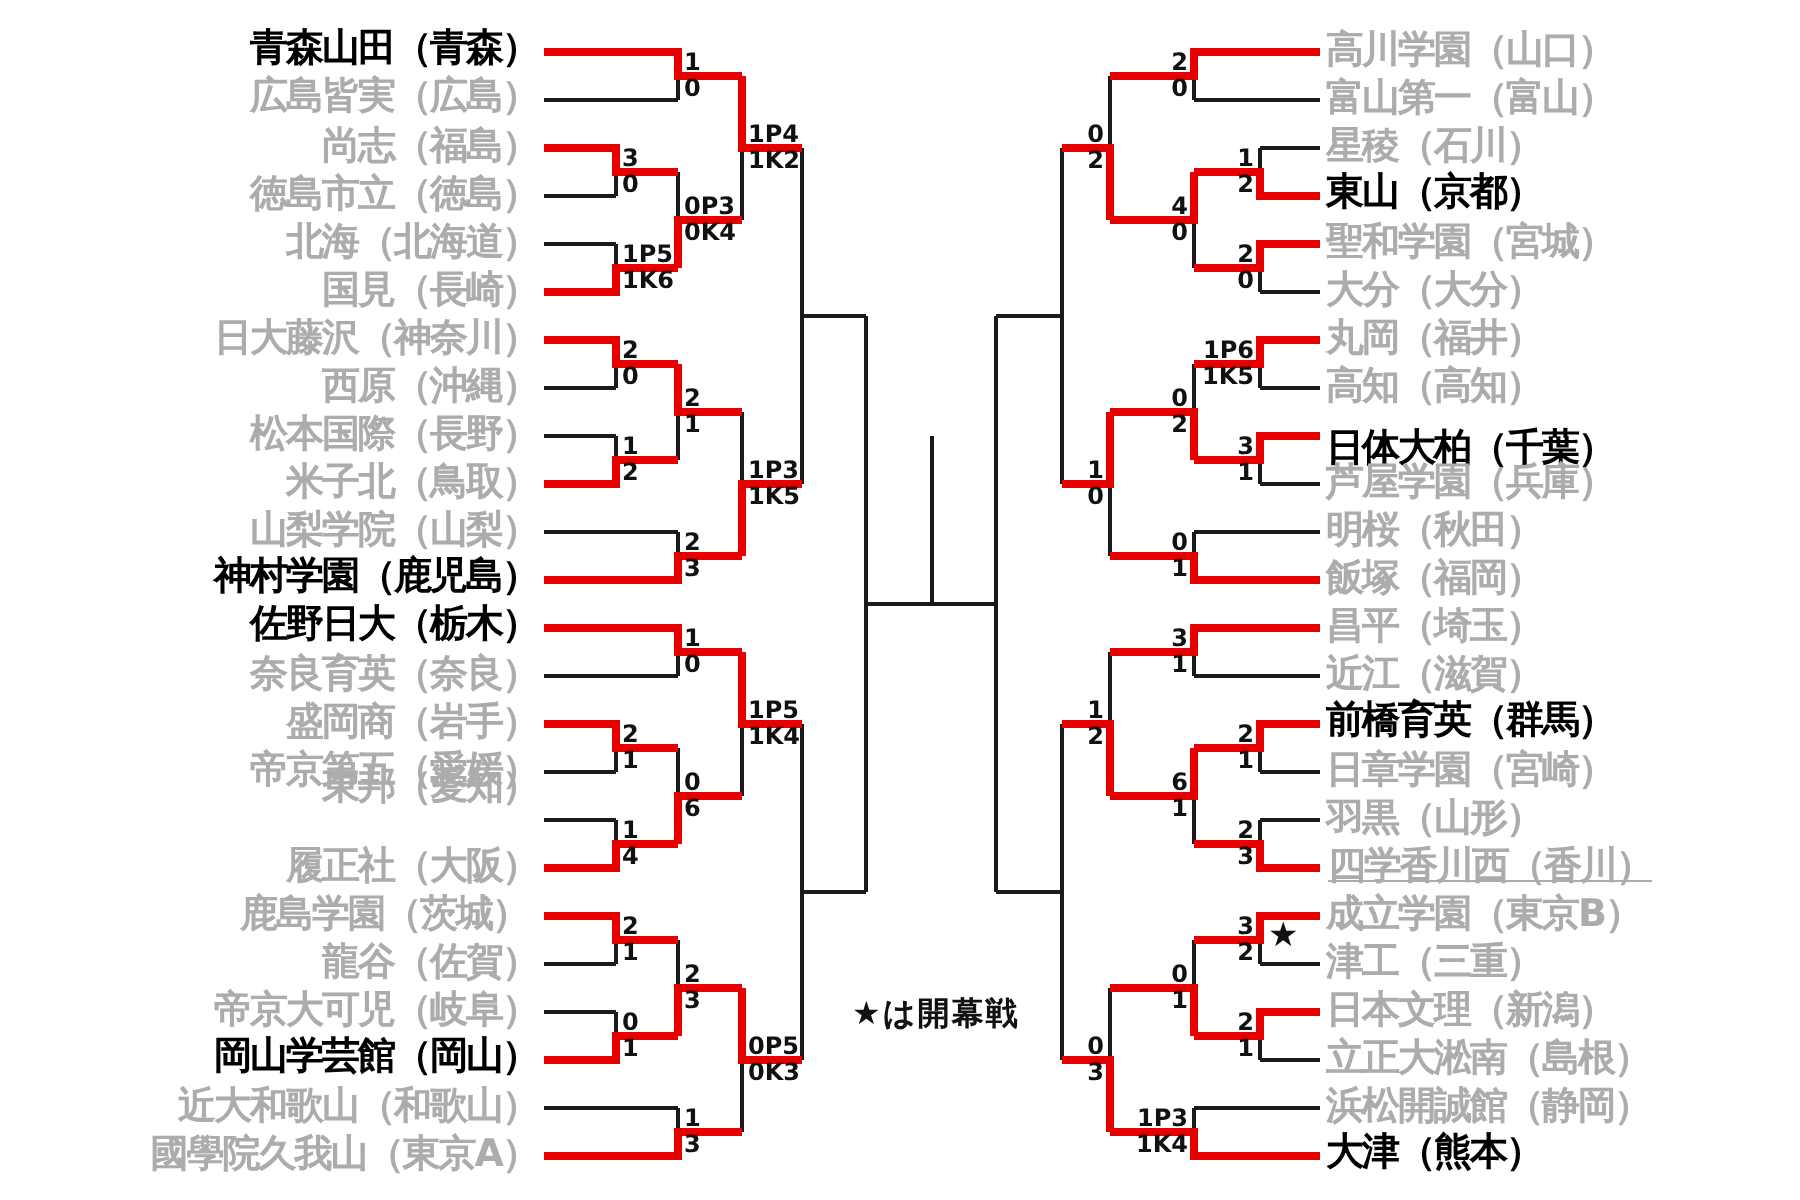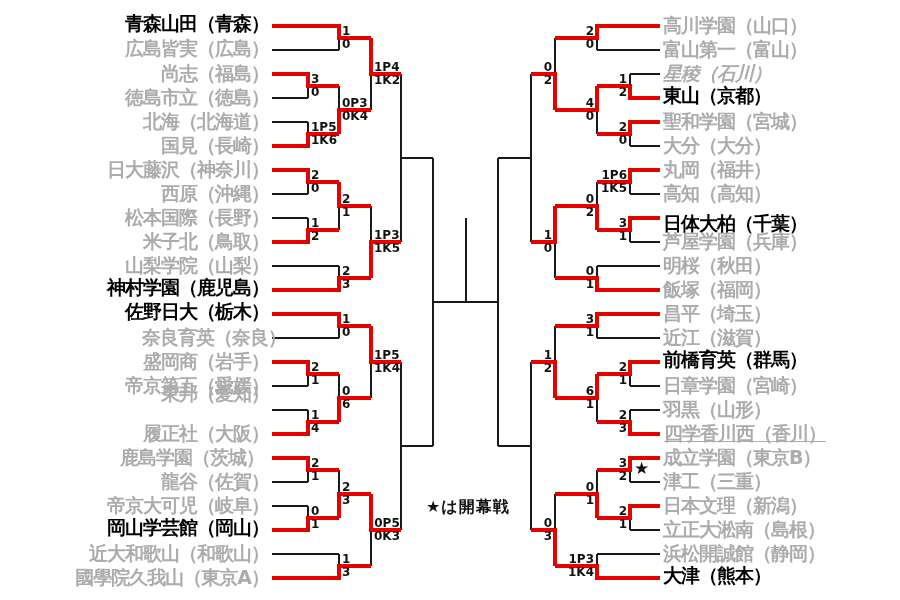--- a/index.html
+++ b/index.html
@@ -91,34 +91,34 @@
     <div class="team left" style="top: 86px; right: 631px;">徳島市立（徳島）</div>
     <div class="team left" style="top: 110px; right: 631px;">北海（北海道）</div>
     <div class="team left" style="top: 134px; right: 631px;">国見（長崎）</div>
     <div class="team left" style="top: 158px; right: 631px;">日大藤沢（神奈川）</div>
     <div class="team left" style="top: 182px; right: 631px;">西原（沖縄）</div>
     <div class="team left" style="top: 206px; right: 631px;">松本国際（長野）</div>
     <div class="team left" style="top: 230px; right: 631px;">米子北（鳥取）</div>
     <div class="team left" style="top: 254px; right: 631px;">山梨学院（山梨）</div>
     <div class="team left alive" style="top: 278px; right: 631px;">神村学園（鹿児島）</div>
     <div class="team left alive" style="top: 302px; right: 631px;">佐野日大（栃木）</div>
-    <div class="team left" style="top: 326px; right: 614px;">奈良育英（奈良）</div>
+    <div class="team left" style="top: 326px; right: 631px;">奈良育英（奈良）</div>
     <div class="team left" style="top: 350px; right: 631px;">盛岡商（岩手）</div>
     <div class="team left" style="top: 374px; right: 631px;">帝京第五（愛媛）</div>
     <div class="team left" style="top: 382px; right: 631px;">東邦（愛知）</div>
     <div class="team left" style="top: 422px; right: 631px;">履正社（大阪）</div>
     <div class="team left" style="top: 446px; right: 636px;">鹿島学園（茨城）</div>
     <div class="team left" style="top: 470px; right: 631px;">龍谷（佐賀）</div>
     <div class="team left" style="top: 494px; right: 631px;">帝京大可児（岐阜）</div>
     <div class="team left alive" style="top: 518px; right: 631px;">岡山学芸館（岡山）</div>
     <div class="team left" style="top: 542px; right: 631px;">近大和歌山（和歌山）</div>
     <div class="team left" style="top: 566px; right: 631px;">國學院久我山（東京A）</div>
     <div class="team right" style="top: 14px; left: 663px;">高川学園（山口）</div>
     <div class="team right" style="top: 38px; left: 663px;">富山第一（富山）</div>
-    <div class="team right" style="top: 62px; left: 663px; font-style: italic;">星稜（石川）</div>
+    <div class="team right" style="top: 62px; left: 663px;">星稜（石川）</div>
     <div class="team right alive" style="top: 86px; left: 663px;">東山（京都）</div>
     <div class="team right" style="top: 110px; left: 663px;">聖和学園（宮城）</div>
     <div class="team right" style="top: 134px; left: 663px;">大分（大分）</div>
     <div class="team right" style="top: 158px; left: 663px;">丸岡（福井）</div>
     <div class="team right" style="top: 182px; left: 663px;">高知（高知）</div>
     <div class="team right alive" style="top: 214px; left: 663px;">日体大柏（千葉）</div>
     <div class="team right" style="top: 230px; left: 663px;">芦屋学園（兵庫）</div>
     <div class="team right" style="top: 254px; left: 663px;">明桜（秋田）</div>
     <div class="team right" style="top: 278px; left: 663px;">飯塚（福岡）</div>
     <div class="team right" style="top: 302px; left: 663px;">昌平（埼玉）</div>
@@ -204,21 +204,21 @@
       <div>1</div>
     </div>
     <div class="score" style="top: 481px; left: 342px;">
       <div>2</div>
       <div>3</div>
     </div>
     <div class="score" style="top: 553px; left: 342px;">
       <div>1</div>
       <div>3</div>
     </div>
-    <div class="score" style="top: 517px; left: 374px; text-align: center;">
+    <div class="score" style="top: 517px; left: 374px;">
       <div>0P5</div>
       <div>0K3</div>
     </div>
     <div class="score right" style="top: 25px; right: 306px;">
       <div>2</div>
       <div>0</div>
     </div>
     <div class="score right" style="top: 73px; right: 273px;">
       <div>1</div>
       <div>2</div>

